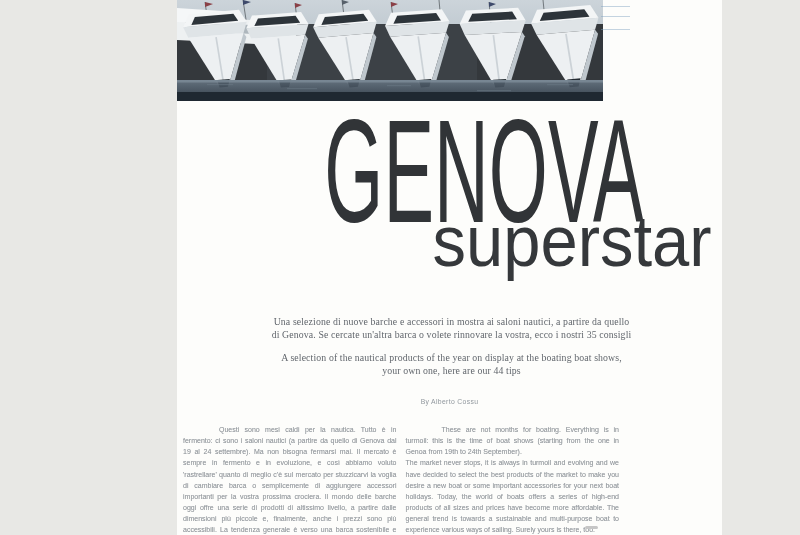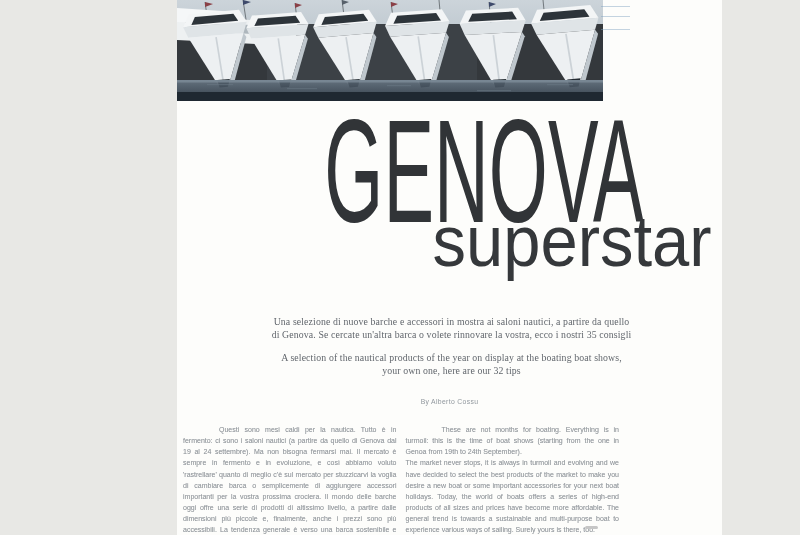--- a/index.html
+++ b/index.html
@@ -135,21 +135,21 @@
   <h1 class="title-main"><span class="squeeze">GENOVA</span></h1>
   <h2 class="title-sub"><span class="squeeze">superstar</span></h2>
 
   <div class="intro intro-it">
     <div>Una selezione di nuove barche e accessori in mostra ai saloni nautici, a partire da quello</div>
     <div>di Genova. Se cercate un'altra barca o volete rinnovare la vostra, ecco i nostri 35 consigli</div>
   </div>
 
   <div class="intro intro-en">
     <div>A selection of the nautical products of the year on display at the boating boat shows,</div>
-    <div>your own one, here are our 32 tips</div>
+    <div>your own one, here are our 44 tips</div>
   </div>
 
   <div class="byline">By Alberto Cossu</div>
 
   <div class="cols">
     <div class="col">
       <p class="indent">Questi sono mesi caldi per la nautica. Tutto è in fermento: ci sono i saloni nautici (a partire da quello di Genova dal 19 al 24 settembre). Ma non bisogna fermarsi mai. Il mercato è sempre in fermento e in evoluzione, e così abbiamo voluto 'rastrellare' quanto di meglio c'è sul mercato per stuzzicarvi la voglia di cambiare barca o semplicemente di aggiungere accessori importanti per la vostra prossima crociera. Il mondo delle barche oggi offre una serie di prodotti di altissimo livello, a partire dalle dimensioni più piccole e, finalmente, anche i prezzi sono più accessibili. La tendenza generale è verso una barca sostenibile e per multiuso, per decine di modi diversi di navigare. Sicuramente c'è anche il vostro.</p>
     </div>
     <div class="col">
       <p class="indent">These are not months for boating. Everything is in turmoil: this is the time of boat shows (starting from the one in Genoa from 19th to 24th September).</p>

